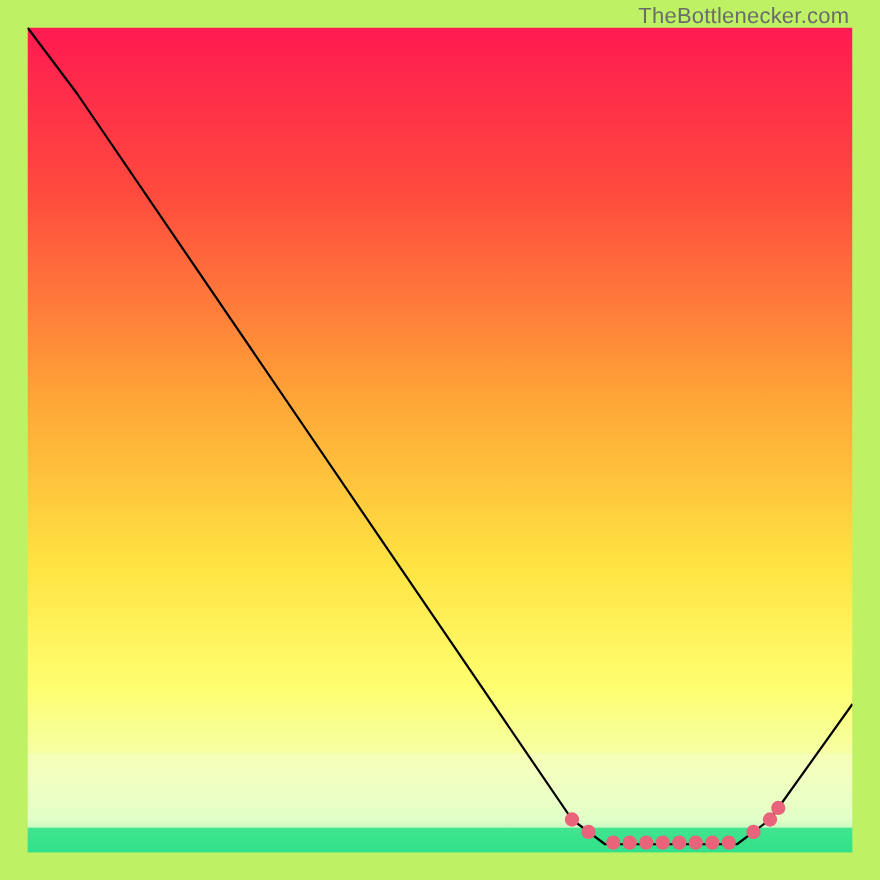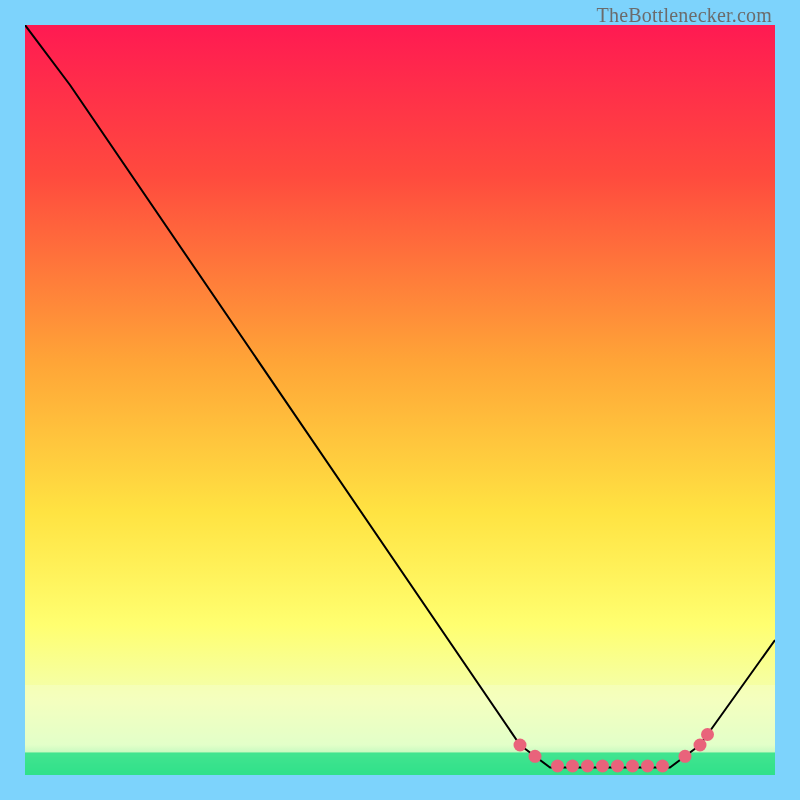--- a/index.html
+++ b/index.html
@@ -8,22 +8,21 @@
     width: 800px;
     height: 800px;
     background: #000;
     overflow: hidden;
     font-family: Arial, Helvetica, sans-serif;
   }
   .frame {
     position: relative;
     width: 800px;
     height: 800px;
-    background: #7dd3fc;
-    font-family: Liberation Serif, serif;
+    background: #bef264;
   }
   .plot {
     position: absolute;
     left: 25px;
     top: 25px;
     width: 750px;
     height: 750px;
   }
   .gradient {
     position: absolute;

